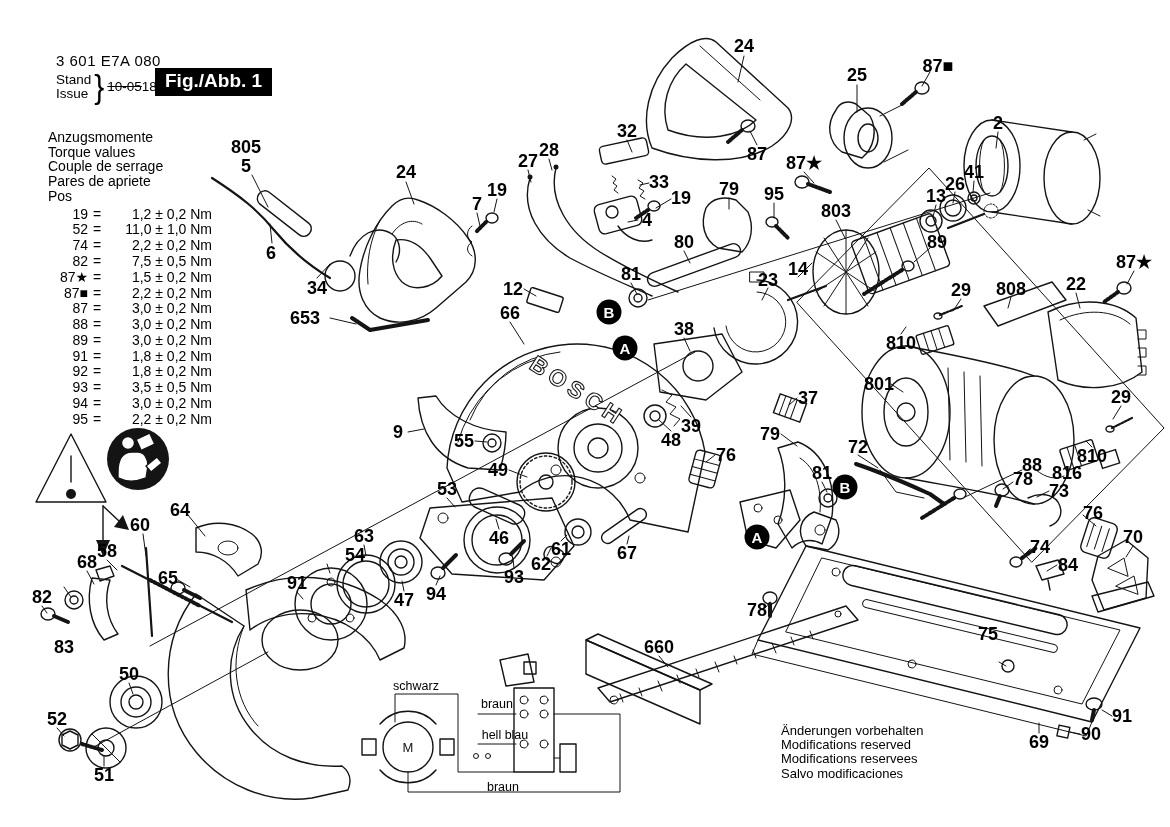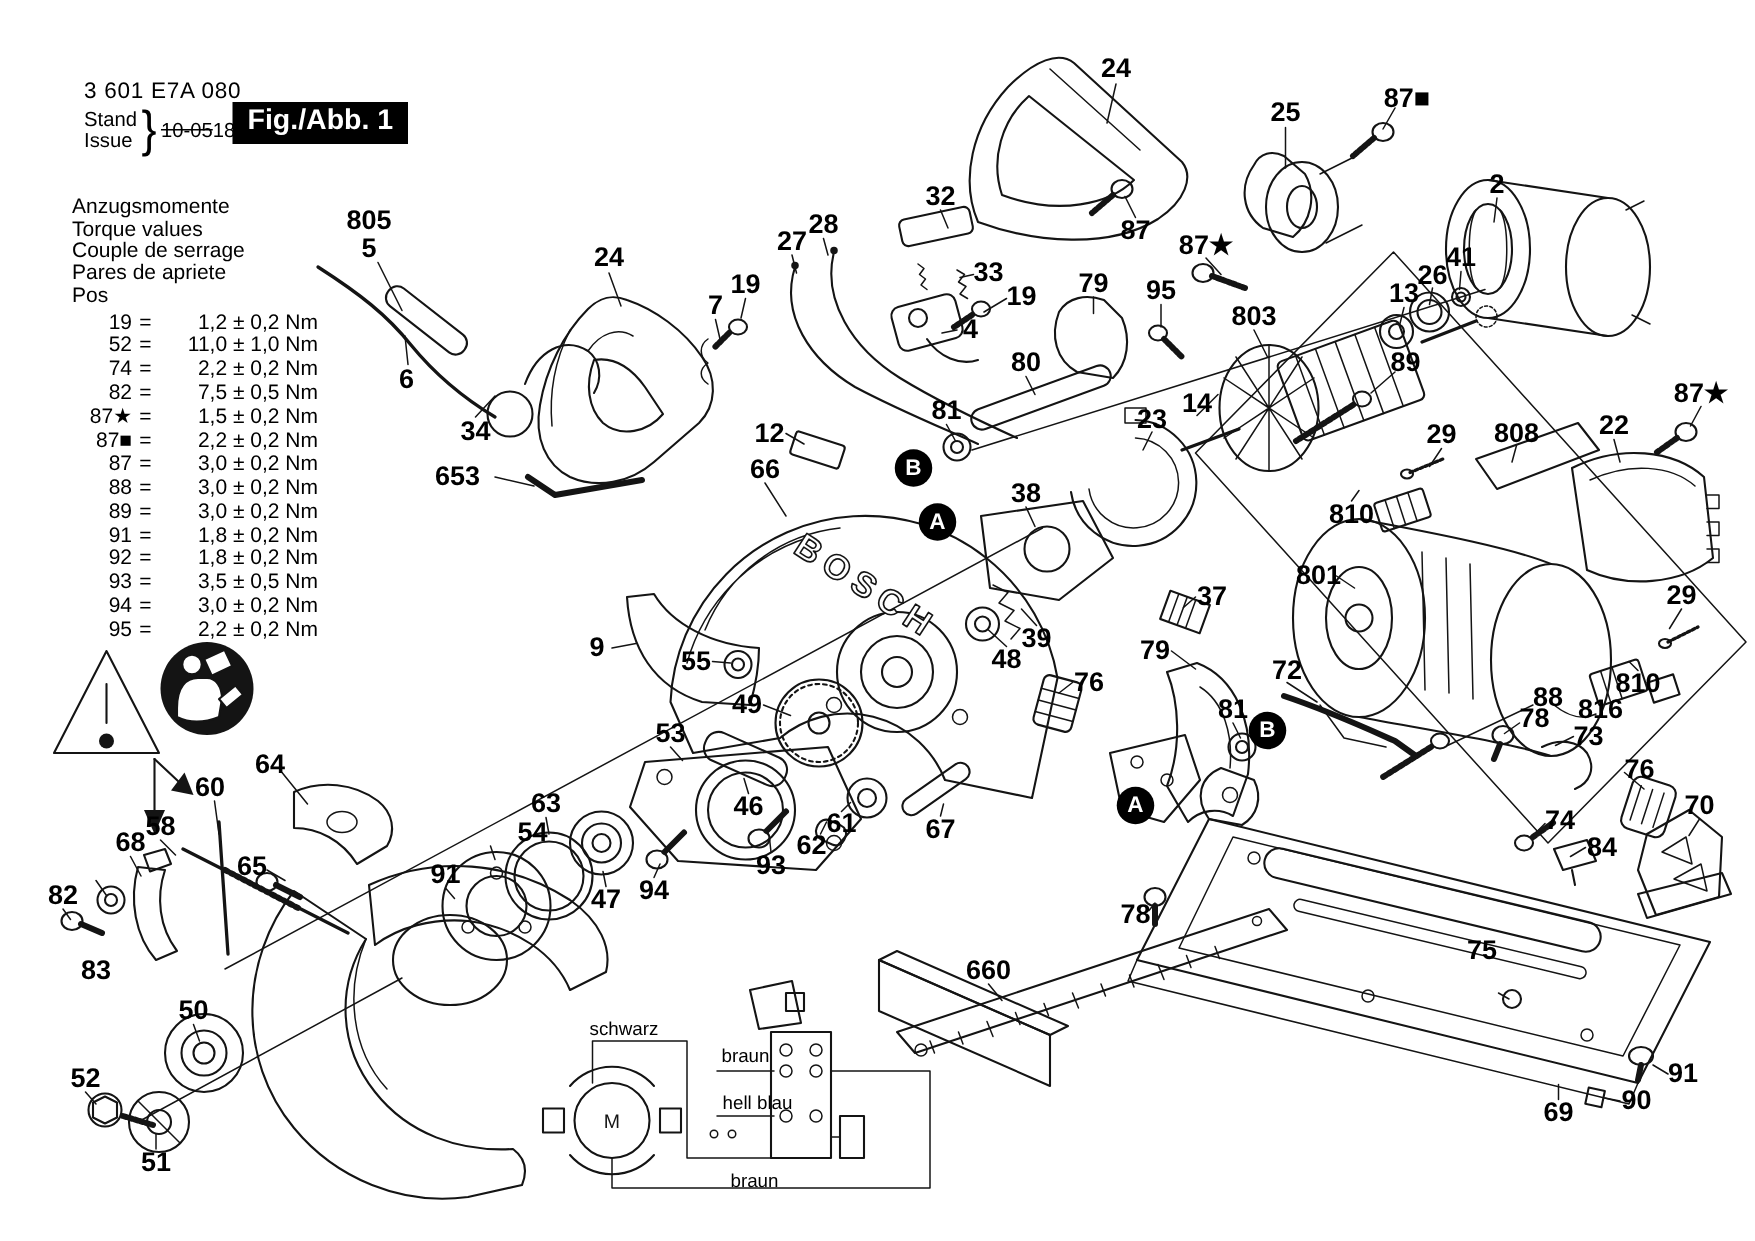--- a/index.html
+++ b/index.html
@@ -474,20 +474,26 @@
           <span class="tval">2,2 ± 0,2 Nm</span>
         </div>
       </div>
   </div>
 
   <div class="wlabel" style="left:416px;top:686px">schwarz</div>
   <div class="wlabel" style="left:497px;top:704px">braun</div>
   <div class="wlabel" style="left:505px;top:735px">hell blau</div>
   <div class="wlabel" style="left:503px;top:787px">braun</div>
 
+  <div class="footer">
+    <div>Änderungen vorbehalten</div>
+    <div>Modifications reserved</div>
+    <div>Modifications reservees</div>
+    <div>Salvo modificaciones</div>
+  </div>
 
   <div class="overlay">
       <div class="plabel" style="left: 246px; top: 147px;">805</div>
       <div class="plabel" style="left: 246px; top: 166px;">5</div>
       <div class="plabel" style="left: 271px; top: 253px;">6</div>
       <div class="plabel" style="left: 317px; top: 288px;">34</div>
       <div class="plabel" style="left: 305px; top: 318px;">653</div>
       <div class="plabel" style="left: 406px; top: 172px;">24</div>
       <div class="plabel" style="left: 477px; top: 204px;">7</div>
       <div class="plabel" style="left: 497px; top: 190px;">19</div>

